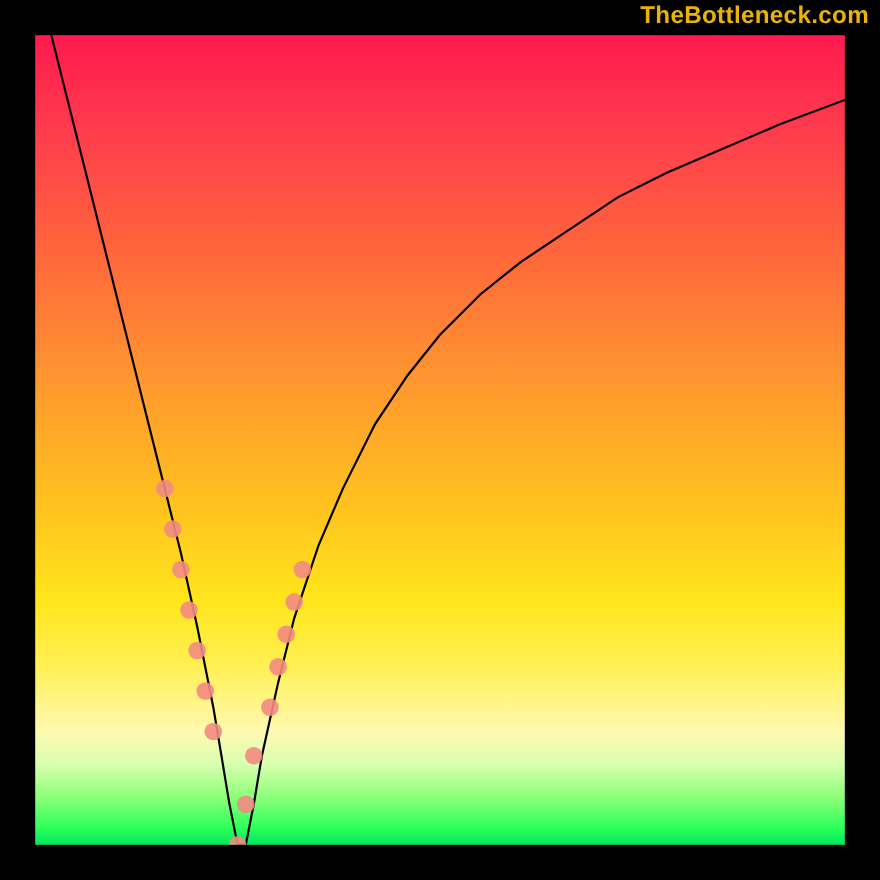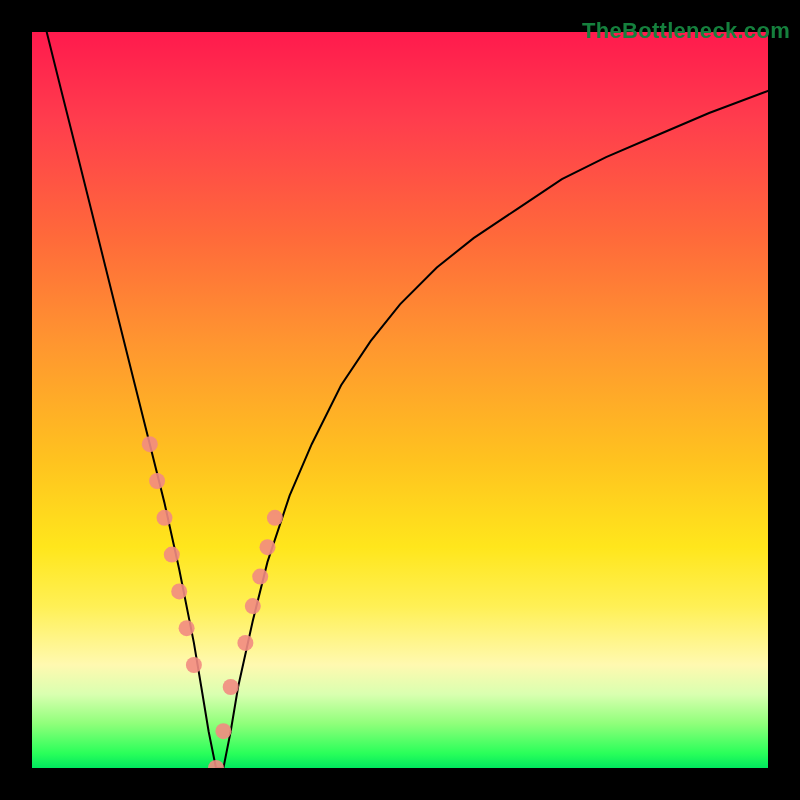--- a/index.html
+++ b/index.html
@@ -11,23 +11,23 @@
     font-family: Arial, Helvetica, sans-serif;
   }
   .frame {
     position: relative;
     width: 800px;
     height: 800px;
     background: #000;
   }
   .watermark {
     position: absolute;
-    top: 18px;
+    top: 1px;
     right: 10px;
-    color: #15803d;
+    color: #eab308;
     font-size: 22px;
     font-weight: 600;
     letter-spacing: 0.3px;
     z-index: 20;
   }
   .plot-area {
     position: absolute;
     left: 32px;
     top: 32px;
     width: 736px;

